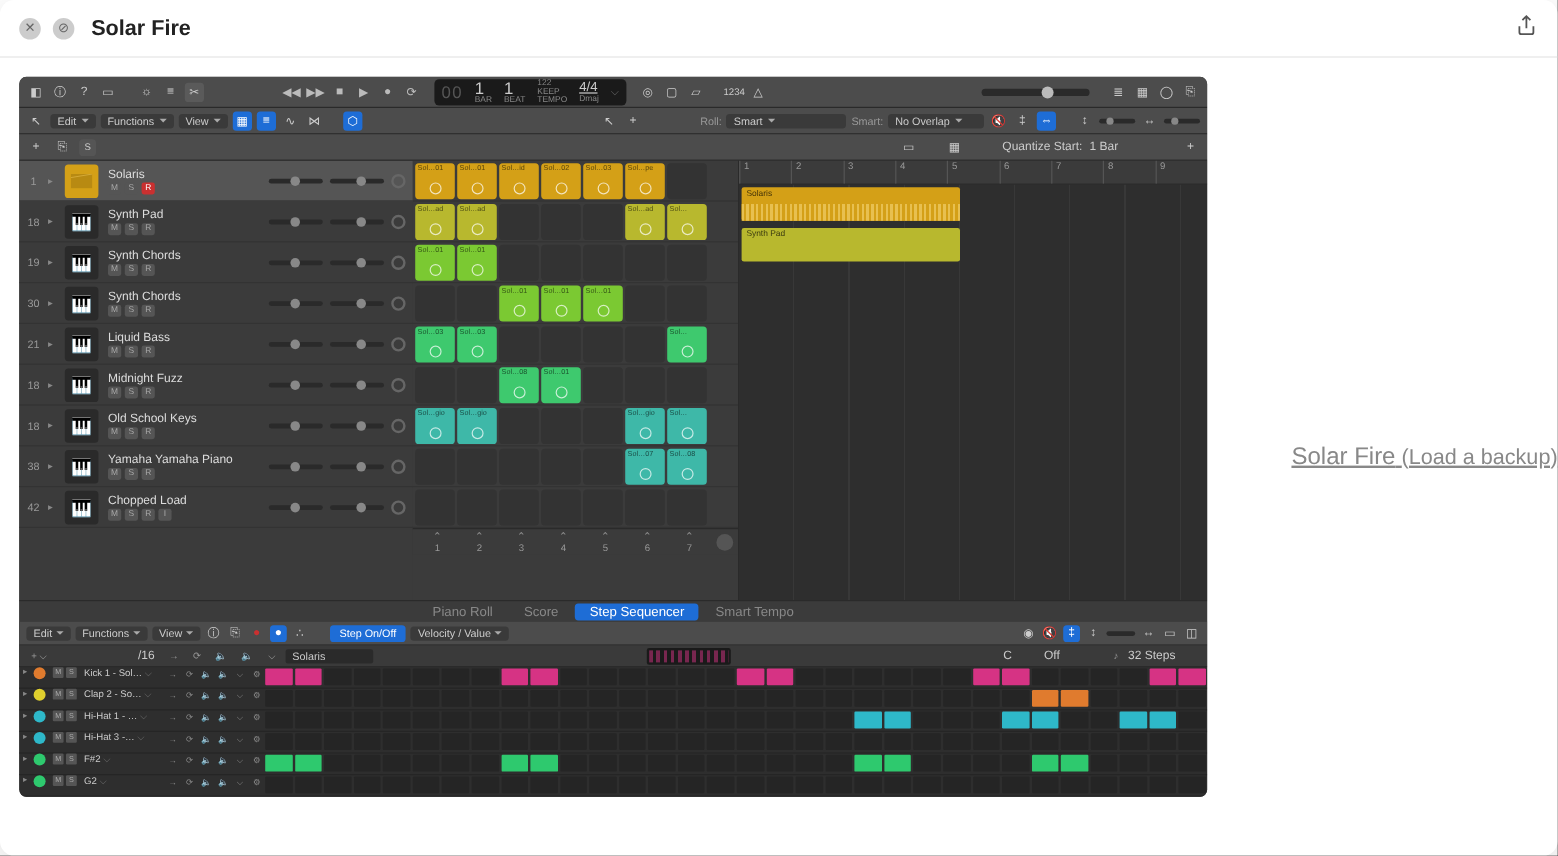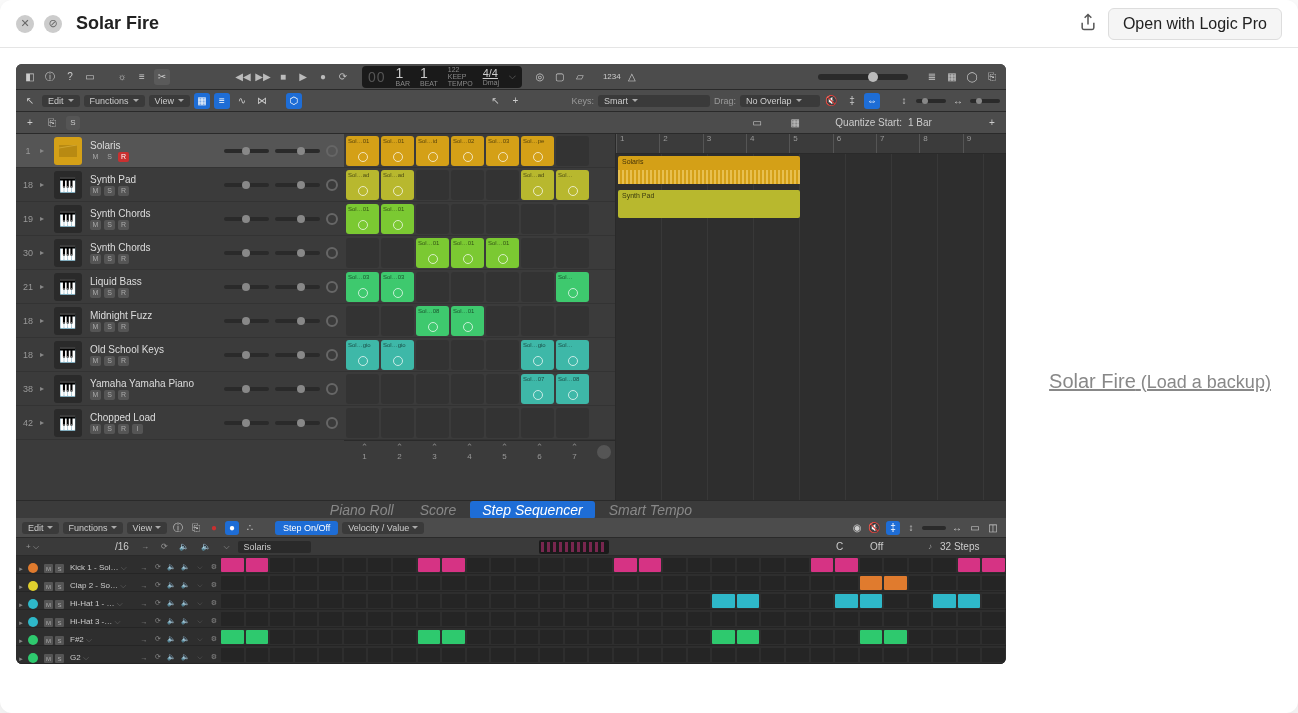--- a/index.html
+++ b/index.html
@@ -10,21 +10,21 @@
 .titlebar { height: 48px; display: flex; align-items: center; padding: 0 16px; gap: 10px; border-bottom: 1px solid #e5e5e5; }
 .titlebar .tb-btn { width: 18px; height: 18px; border-radius: 50%; background: #ccc; display: flex; align-items: center; justify-content: center; color: #666; font-size: 11px; }
 .titlebar .title { font-size: 18px; font-weight: 700; color: #222; margin-left: 4px; }
 .titlebar .spacer { flex: 1; }
 .share-icon svg { width: 20px; height: 20px; }
 .open-btn { background: #f5f5f5; border: 1px solid #ddd; border-radius: 6px; padding: 6px 14px; font-size: 16px; color: #222; cursor: pointer; }
 
 .content-row { flex: 1; display: flex; }
 .app-shell { margin: 16px; width: 990px; height: 600px; background: #3b3b3b; border-radius: 6px; overflow: hidden; display: flex; flex-direction: column; font-size: 10px; color: #ccc; }
 
-.sidebar-right { flex: 1; display: flex; align-items: center; justify-content: center; }
+.sidebar-right { flex: 1; display: flex; align-items: center; justify-content: flex-end; }
 .sidebar-right .link { color: #888; font-size: 20px; text-decoration: underline; text-align: center; line-height: 1.5; font-family: Georgia, serif; }
 .sidebar-right .link .sub { font-size: 18px; }
 
 
 .toolbar { height: 26px; background: #4c4c4c; display: flex; align-items: center; padding: 0 6px; gap: 4px; border-bottom: 1px solid #2a2a2a; }
 .tb-ico { width: 16px; height: 16px; border-radius: 3px; display: flex; align-items: center; justify-content: center; color: #ccc; cursor: pointer; }
 .tb-gap { width: 8px; }
 .tb-flex { flex: 1; }
 
 .transport { display: flex; align-items: center; gap: 2px; margin-left: 60px; }
@@ -99,40 +99,40 @@
 .arr-ruler { height: 20px; background: #3b3b3b; border-bottom: 1px solid #2a2a2a; display: flex; position: relative; }
 .arr-ruler .tick { flex: 1; border-left: 1px solid #555; padding-left: 3px; font-size: 8px; color: #999; }
 .arr-body { flex: 1; background: #2e2e2e; position: relative; background-image: repeating-linear-gradient(to right, transparent 0, transparent 45px, #383838 45px, #383838 46px); }
 .region { position: absolute; border-radius: 2px; font-size: 7px; color: rgba(0,0,0,0.7); padding: 2px 4px; }
 .r-yellow { background: #d4a017; top: 2px; left: 2px; width: 182px; height: 28px; }
 .r-yellow .wav { position: absolute; bottom: 0; left: 0; right: 0; height: 14px; background: repeating-linear-gradient(90deg, #e8c050 0, #e8c050 2px, #d4a017 2px, #d4a017 4px); }
 .r-olive { background: #b8b82e; top: 36px; left: 2px; width: 182px; height: 28px; }
 
 
 .tabs { height: 18px; background: #3b3b3b; display: flex; justify-content: center; align-items: center; gap: 2px; border-top: 1px solid #2a2a2a; }
-.tab { padding: 1px 12px; font-size: 14px; color: #888; border-radius: 3px; cursor: pointer; font-style: italic; }
+.tab { padding: 1px 12px; font-size: 11px; color: #888; border-radius: 3px; cursor: pointer; }
 .tab.active { background: #1e6dd6; color: #fff; }
 
 
 .seq { background: #2e2e2e; display: flex; flex-direction: column; }
 .seq-bar { height: 20px; background: #4c4c4c; display: flex; align-items: center; padding: 0 6px; gap: 4px; border-bottom: 1px solid #2a2a2a; }
 .seq-bar .sel { background: #3a3a3a; border-radius: 3px; padding: 1px 6px; font-size: 9px; color: #ccc; display: flex; align-items: center; gap: 3px; }
 .seq-bar .sel::after { content: ""; border-left: 3px solid transparent; border-right: 3px solid transparent; border-top: 3px solid #aaa; }
 .seq-bar .btn { background: #1e6dd6; color: #fff; padding: 2px 8px; border-radius: 3px; font-size: 9px; }
 .seq-bar .ico { width: 14px; height: 14px; display: flex; align-items: center; justify-content: center; color: #ccc; border-radius: 3px; cursor: pointer; }
 .seq-bar .ico.act { background: #1e6dd6; color: #fff; }
 
 .seq-bar2 { height: 18px; background: #3a3a3a; display: flex; align-items: center; padding: 0 6px; gap: 4px; border-bottom: 1px solid #2a2a2a; }
 .seq-bar2 .pname { background: #2a2a2a; padding: 1px 40px 1px 6px; font-size: 9px; color: #ccc; border-radius: 2px; }
 .seq-bar2 .mini { font-size: 8px; color: #999; padding: 0 4px; }
 .seq-overview { width: 70px; height: 14px; background: #1a1a1a; border-radius: 2px; margin: 0 6px; position: relative; }
 .seq-overview::before { content: ""; position: absolute; inset: 2px; background: repeating-linear-gradient(90deg, #d63384 0, #d63384 3px, transparent 3px, transparent 6px); opacity: 0.5; }
 
 .seq-rows { }
-.seq-row { height: 18px; display: flex; align-items: flex-end; border-bottom: 1px solid #252525; }
+.seq-row { height: 18px; display: flex; align-items: flex-start; border-bottom: 1px solid #252525; }
 .seq-row .tri { width: 10px; text-align: center; font-size: 7px; color: #888; }
 .seq-row .dot { width: 10px; height: 10px; border-radius: 50%; margin: 0 2px; }
 .seq-row .ms { display: flex; gap: 2px; margin: 0 4px; }
 .seq-row .ms span { width: 9px; height: 9px; background: #555; border-radius: 1px; font-size: 6px; color: #aaa; display: flex; align-items: center; justify-content: center; }
 .seq-row .rname { width: 70px; font-size: 8px; color: #ccc; padding-left: 2px; }
 .seq-row .rctrl { display: flex; gap: 2px; }
 .seq-row .rctrl span { width: 12px; height: 12px; font-size: 7px; color: #888; display: flex; align-items: center; justify-content: center; }
 .seq-grid { flex: 1; display: flex; gap: 0; }
 .step { flex: 1; height: 14px; margin: 1px; background: #252525; border-radius: 1px; }
 .sc-magenta { background: #d63384; }
@@ -148,21 +148,20 @@
   <div class="titlebar">
     <div class="tb-btn">✕</div>
     <div class="tb-btn">⊘</div>
     <div class="title">Solar Fire</div>
     <div class="spacer"></div>
     <div class="share-icon">
       <svg viewBox="0 0 24 24" fill="none" stroke="#555" stroke-width="1.8">
           <path d="M12 3v12M8 7l4-4 4 4M5 13v6a2 2 0 002 2h10a2 2 0 002-2v-6"></path>
         </svg>
     </div>
-    <button class="open-btn">Open with Logic Pro</button>
   </div>
 
   <div class="content-row">
     <div class="app-shell">
 
       <div class="toolbar">
         <div class="tb-ico">◧</div>
         <div class="tb-ico">ⓘ</div>
         <div class="tb-ico">?</div>
         <div class="tb-ico">▭</div>
@@ -227,23 +226,23 @@
         <div class="ico active">▦</div>
         <div class="ico active">≡</div>
         <div class="ico">∿</div>
         <div class="ico">⋈</div>
         <div class="tb-gap"></div>
         <div class="ico active">⬡</div>
         <div style="flex:1"></div>
         <div class="ico">↖</div>
         <div class="ico">+</div>
         <div style="width:40px"></div>
-        <span class="lbl">Keys:</span>
-        <div class="sel" style="width:112px">Smart</div>
-        <span class="lbl">Drag:</span>
+        <span class="lbl">Roll:</span>
+        <div class="sel" style="width:100px">Smart</div>
+        <span class="lbl">Smart:</span>
         <div class="sel" style="width:80px">No Overlap</div>
         <div class="ico">🔇</div>
         <div class="ico">‡</div>
         <div class="ico active">⇔</div>
         <div class="tb-gap"></div>
         <div class="ico">↕</div>
         <div style="width:30px;height:4px;background:#2a2a2a;border-radius:2px;position:relative">
             <div style="position:absolute;width:6px;height:6px;background:#888;border-radius:50%;top:-1px;left:20%"></div>
           </div>
         <div class="ico">↔</div>

